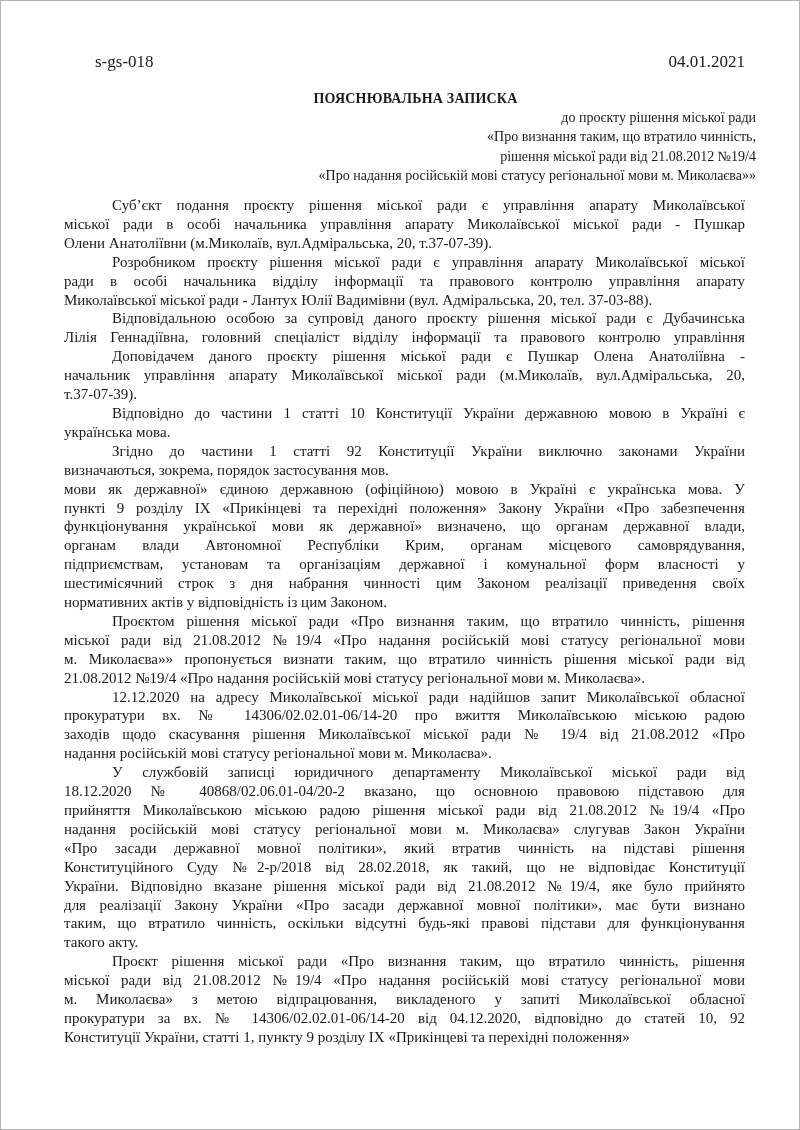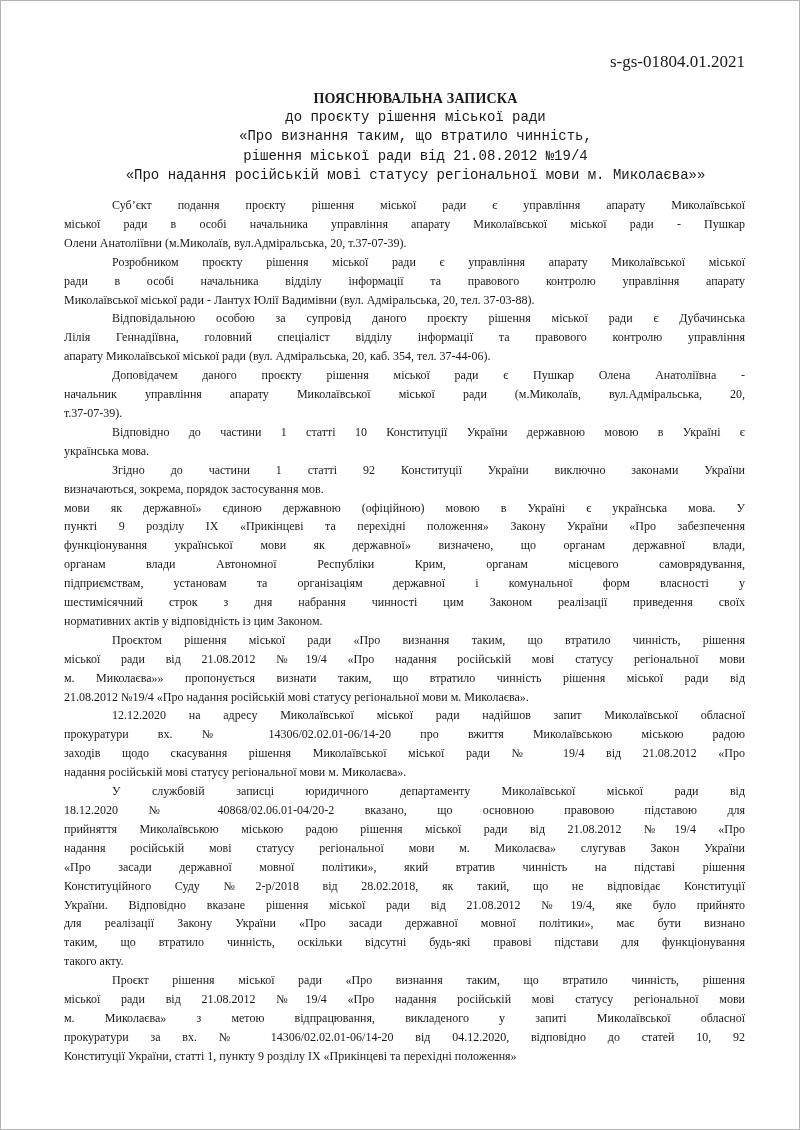--- a/index.html
+++ b/index.html
@@ -12,21 +12,21 @@
     font-family: "Liberation Serif", "DejaVu Serif", serif;
     color: #1a1a1a;
     overflow: hidden;
   }
   .header {
     position: absolute;
     top: 51px;
     left: 63px;
     width: 681px;
     display: flex;
-    justify-content: flex-end;
+    justify-content: space-between;
     font-size: 17px;
     line-height: 19px;
   }
   .header .code { padding-left: 31px; }
   .titleblock {
     position: absolute;
     top: 88px;
     left: 74px;
     width: 681px;
     text-align: center;
@@ -35,33 +35,33 @@
   }
   .titleblock .heading {
     font-weight: bold;
     letter-spacing: 0.2px;
   }
   .bodytext {
     position: absolute;
     top: 195px;
     left: 63px;
     width: 681px;
-    font-size: 12px;
+    font-size: 15px;
     line-height: 18.9px;
   }
   .para .ln {
     text-align: justify;
     text-align-last: justify;
     white-space: nowrap;
   }
   .para .ln.first { text-indent: 48px; }
   .para .ln.last {
     text-align-last: left;
   }
-  .tline { text-align: center; font-family: Liberation Mono, monospace; }
+  .tline { text-align: right; }
 </style>
 </head>
 <body>
 
 <div class="page">
 
   <div class="header">
     <span class="code">s-gs-018</span>
     <span class="date">04.01.2021</span>
   </div>
@@ -83,21 +83,20 @@
         <div class="ln last">Олени Анатоліївни (м.Миколаїв, вул.Адміральська, 20, т.37-07-39).</div>
       </div>
     <div class="para">
         <div class="ln first">Розробником проєкту рішення міської ради є управління апарату Миколаївської міської</div>
         <div class="ln">ради в особі начальника відділу інформації та правового контролю управління апарату</div>
         <div class="ln last">Миколаївської міської ради - Лантух Юлії Вадимівни (вул. Адміральська, 20, тел. 37-03-88).</div>
       </div>
     <div class="para">
         <div class="ln first">Відповідальною особою за супровід даного проєкту рішення міської ради є Дубачинська</div>
         <div class="ln">Лілія Геннадіївна, головний спеціаліст відділу інформації та правового контролю управління</div>
-        <div class="ln last">апарату Миколаївської міської ради (вул. Адміральська, 20, каб. 354, тел. 37-44-06).</div>
       </div>
     <div class="para">
         <div class="ln first">Доповідачем даного проєкту рішення міської ради є Пушкар Олена Анатоліївна -</div>
         <div class="ln">начальник управління апарату Миколаївської міської ради (м.Миколаїв, вул.Адміральська, 20,</div>
         <div class="ln last">т.37-07-39).</div>
       </div>
     <div class="para">
         <div class="ln first">Відповідно до частини 1 статті 10 Конституції України державною мовою в Україні є</div>
         <div class="ln last">українська мова.</div>
       </div>

